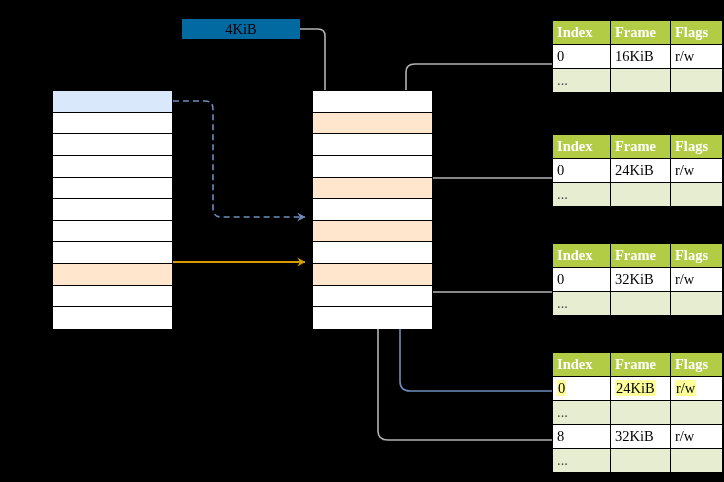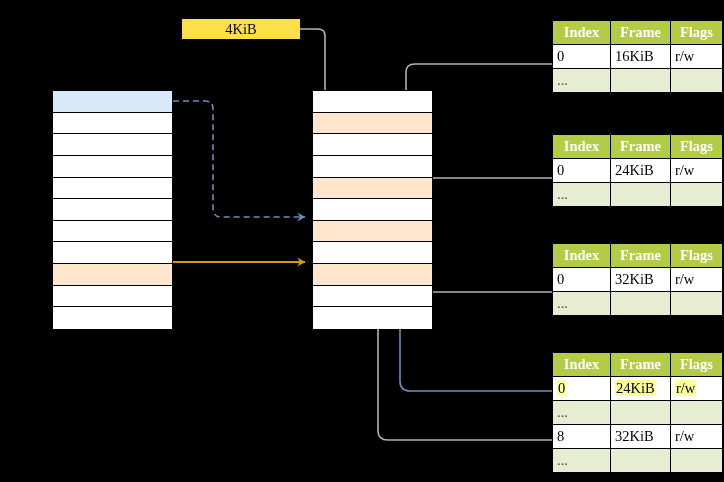--- a/index.html
+++ b/index.html
@@ -39,30 +39,30 @@
     box-sizing:border-box;
     line-height:1.25;
     vertical-align:middle;
     white-space:nowrap;
     overflow:hidden;
   }
   .pt th{
     background:#b2cc46;
     color:#ffffff;
     font-weight:bold;
-    text-align:center;
+    text-align:left;
   }
   .pt td{background:#ffffff;color:#000;text-align:left;}
   .pt tr.alt td{background:#e7edd1;color:#4d4d4d;}
   .pt td .hl{background:#ffff99;padding:0 1px;}
 
   
   .kib-label{
     position:absolute;
-    background:#fde047;
+    background:#0369a1;
     border:none;
     color:#000;
     font-size:14.5px;
     text-align:center;
     line-height:20px;
     height:20px;
   }
 
   
   svg.wires{position:absolute;left:0;top:0;width:724px;height:482px;pointer-events:none;}

